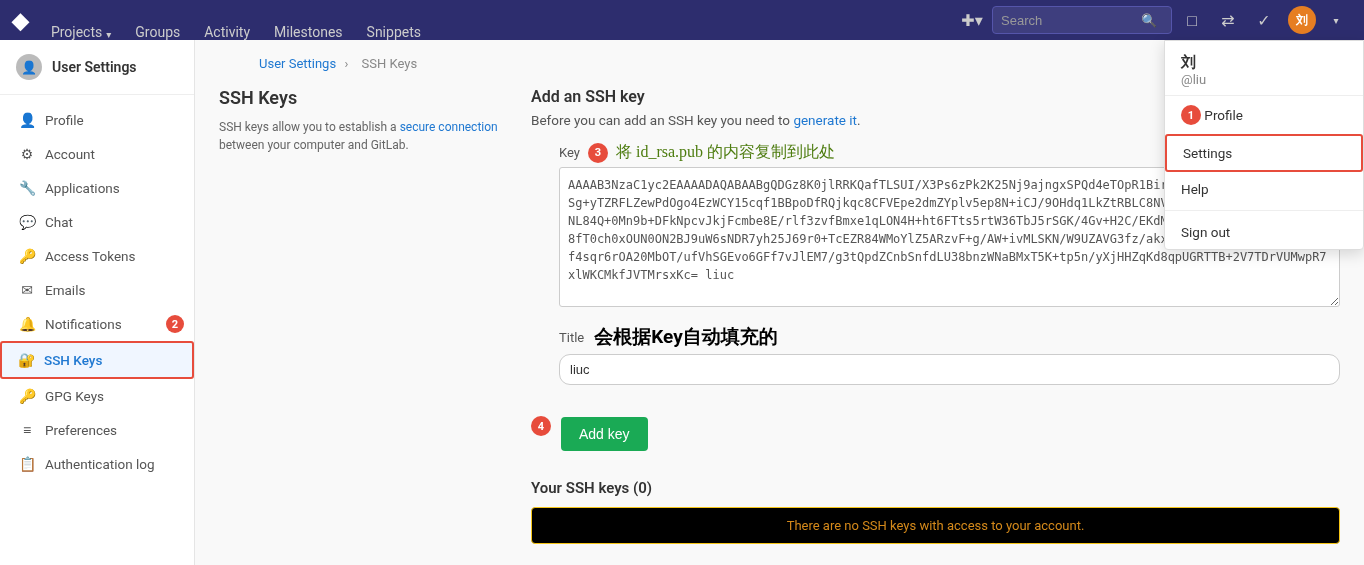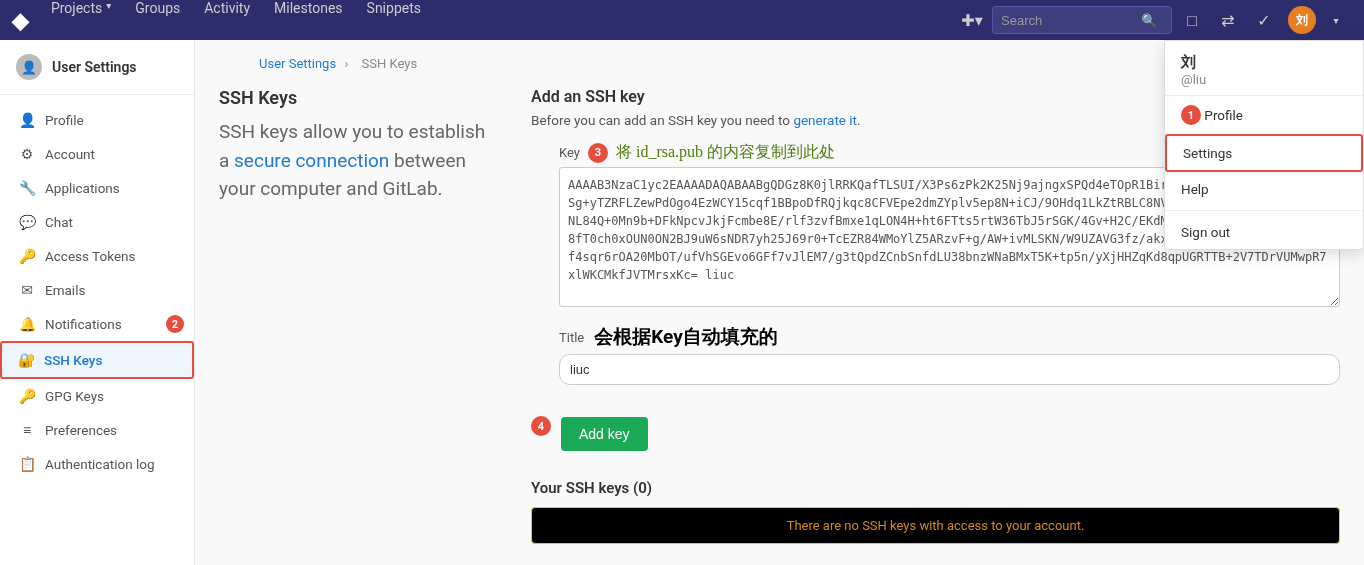--- a/index.html
+++ b/index.html
@@ -20,21 +20,21 @@
       color: #fff;
       font-size: 22px;
       margin-right: 8px;
       font-weight: bold;
     }
     .nav-link {
       color: #ccc;
       padding: 0 10px;
       height: 40px;
       display: flex;
-      align-items: flex-start;
+      align-items: flex-end;
       font-size: 14px;
       cursor: pointer;
       white-space: nowrap;
     }
     .nav-link .chevron { font-size: 10px; margin-left: 4px; }
     .nav-spacer { flex: 1; }
     .nav-icon-btn {
       color: #ccc;
       width: 32px;
       height: 32px;
@@ -174,21 +174,21 @@
     .left-col { max-width: 280px; flex-shrink: 0; }
     .right-col { flex: 1; }
 
     .section-title {
       font-size: 18px;
       font-weight: 600;
       color: #333;
       margin-bottom: 10px;
     }
     .section-desc {
-      font-size: 19px;
+      font-size: 12px;
       color: #666;
       line-height: 1.5;
     }
     .section-desc a { color: #1f78d1; text-decoration: none; }
 
     .add-ssh-title {
       font-size: 16px;
       font-weight: 600;
       color: #333;
       margin-bottom: 6px;

